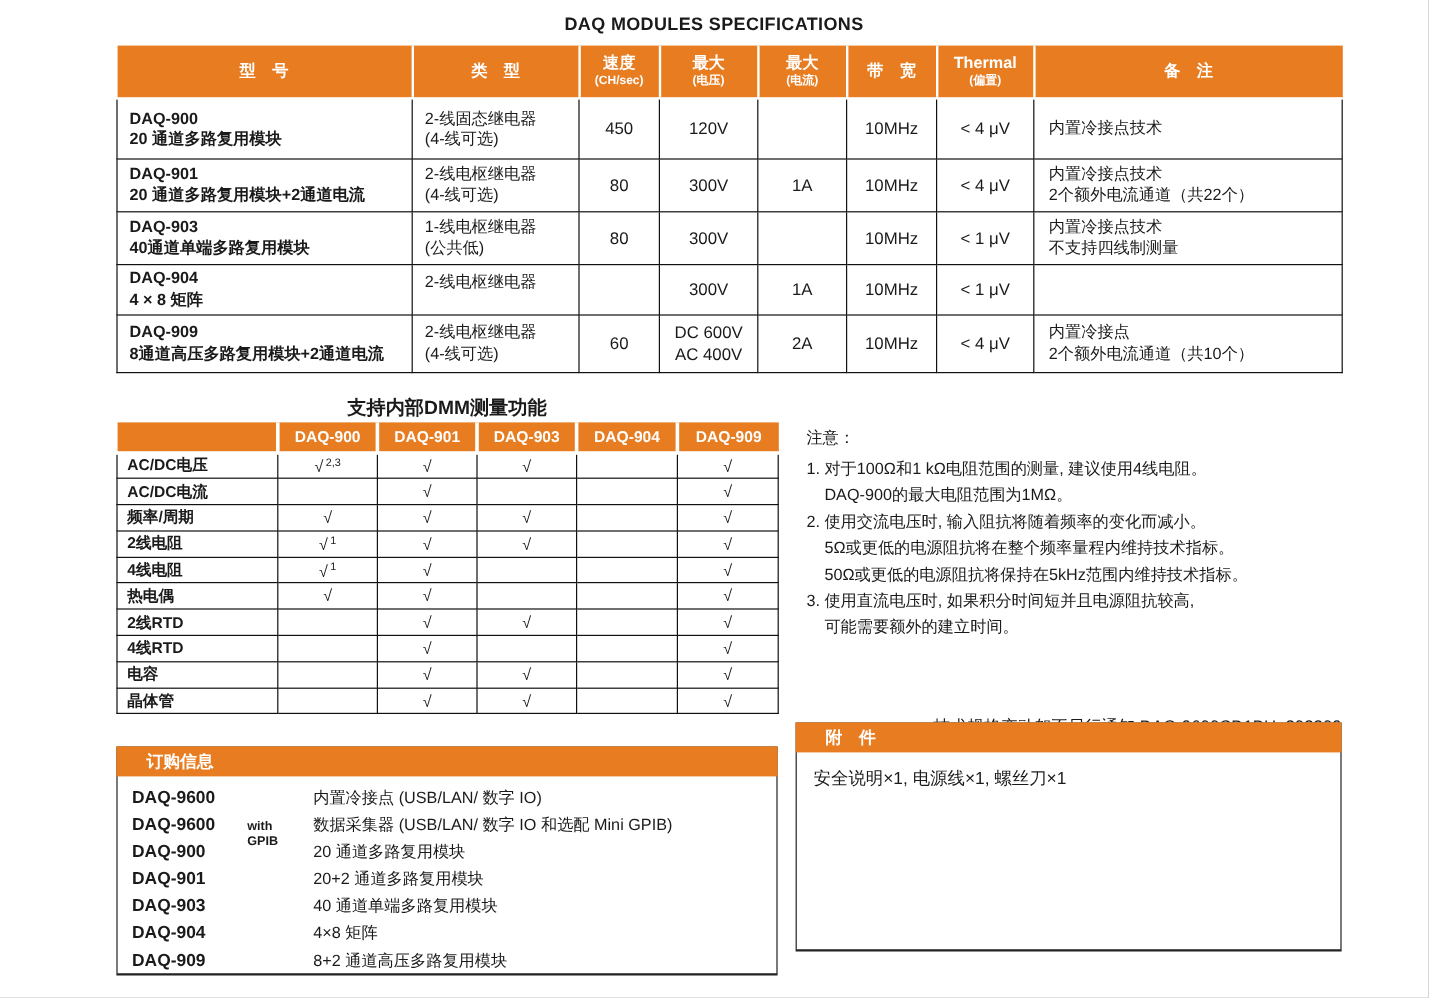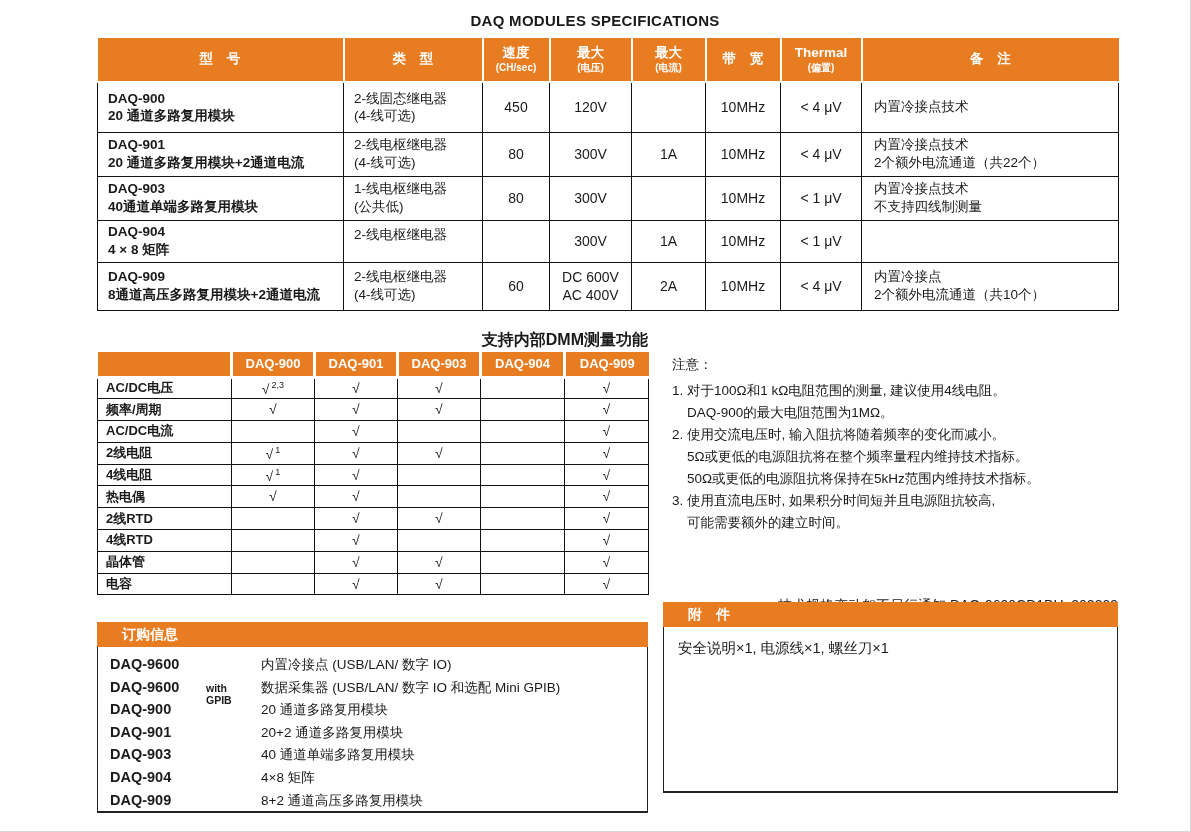--- a/index.html
+++ b/index.html
@@ -33,21 +33,21 @@
   #spec-table td {
     border:1px solid var(--line); font-size:14px; vertical-align:middle;
     text-align:center; line-height:1.3; padding:2px 4px;
   }
   #spec-table td.cell-left { text-align:left; padding-left:10px; }
   #spec-table td.cell-model { font-weight:bold; font-size:13.5px; }
   #spec-table td.cell-type { font-size:13.5px; }
   #spec-table td.cell-note { text-align:left; padding-left:12px; font-size:13.5px; }
 
   
-  #dmm-title { top:330px; left:97px; width:551px; text-align:right;
+  #dmm-title { top:330px; left:97px; width:551px; text-align:center;
     font-size:16px; font-weight:bold; }
   #dmm-table { top:352px; left:97px; }
   #dmm-table table { width:551px; }
   #dmm-table th {
     background:var(--accent); color:#fff; font-size:13px; font-weight:bold;
     border:3px solid #fff; border-top:none; text-align:center; height:25px;
   }
   #dmm-table th:first-child { border-left:none; }
   #dmm-table th:last-child { border-right:none; }
   #dmm-table td {
@@ -246,32 +246,32 @@
     <tbody>
       <tr>
         <td class="row-label">AC/DC电压</td>
         <td><span>√</span><sup class="fn">2,3</sup></td>
         <td><span>√</span></td>
         <td><span>√</span></td>
         <td><span></span></td>
         <td><span>√</span></td>
       </tr>
       <tr>
+        <td class="row-label">AC/DC电流</td>
+        <td><span></span></td>
+        <td><span>√</span></td>
+        <td><span></span></td>
+        <td><span></span></td>
+        <td><span>√</span></td>
+      </tr>
+      <tr>
         <td class="row-label">频率/周期</td>
         <td><span>√</span></td>
         <td><span>√</span></td>
         <td><span>√</span></td>
-        <td><span></span></td>
-        <td><span>√</span></td>
-      </tr>
-      <tr>
-        <td class="row-label">AC/DC电流</td>
-        <td><span></span></td>
-        <td><span>√</span></td>
-        <td><span></span></td>
         <td><span></span></td>
         <td><span>√</span></td>
       </tr>
       <tr>
         <td class="row-label">2线电阻</td>
         <td><span>√</span><sup class="fn">1</sup></td>
         <td><span>√</span></td>
         <td><span>√</span></td>
         <td><span></span></td>
         <td><span>√</span></td>
@@ -302,29 +302,29 @@
       </tr>
       <tr>
         <td class="row-label">4线RTD</td>
         <td><span></span></td>
         <td><span>√</span></td>
         <td><span></span></td>
         <td><span></span></td>
         <td><span>√</span></td>
       </tr>
       <tr>
+        <td class="row-label">电容</td>
+        <td><span></span></td>
+        <td><span>√</span></td>
+        <td><span>√</span></td>
+        <td><span></span></td>
+        <td><span>√</span></td>
+      </tr>
+      <tr>
         <td class="row-label">晶体管</td>
-        <td><span></span></td>
-        <td><span>√</span></td>
-        <td><span>√</span></td>
-        <td><span></span></td>
-        <td><span>√</span></td>
-      </tr>
-      <tr>
-        <td class="row-label">电容</td>
         <td><span></span></td>
         <td><span>√</span></td>
         <td><span>√</span></td>
         <td><span></span></td>
         <td><span>√</span></td>
       </tr>
     </tbody>
   </table>
 </div>
 

